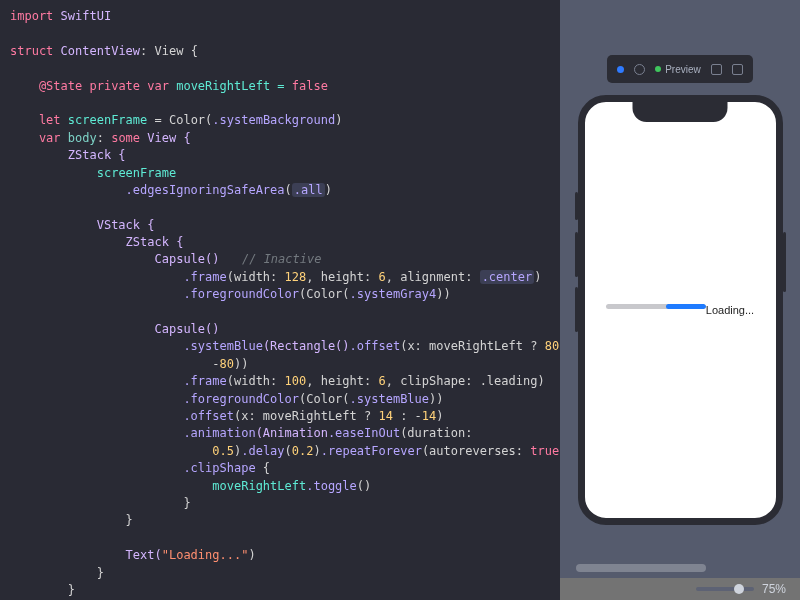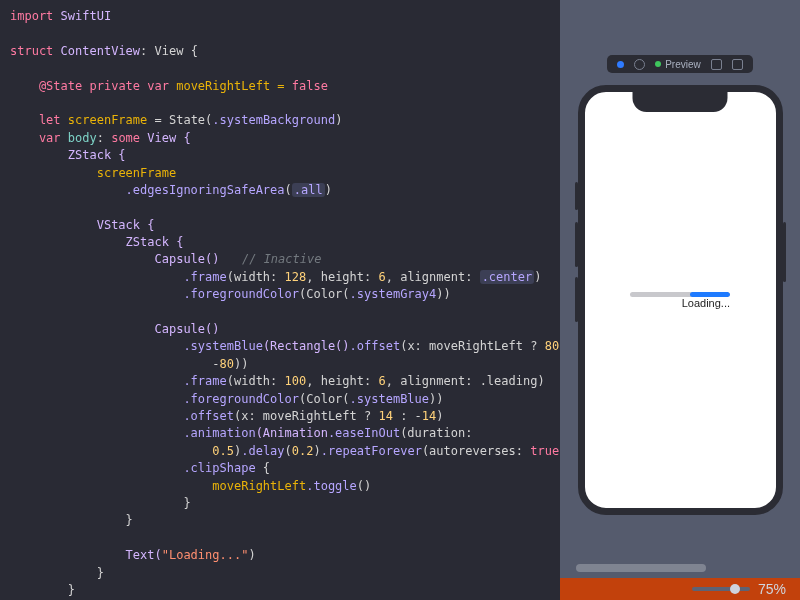--- a/index.html
+++ b/index.html
@@ -21,35 +21,35 @@
     overflow:hidden;
   }
   .tok-key  { color:#ff7aa2; }   
   .tok-type { color:#d4b6ff; }   
   .tok-self { color:#7dd2c6; }   
   .tok-str  { color:#ff8f70; }   
   .tok-num  { color:#ffd27a; }   
   .tok-bool { color:#ff7aa2; }   
   .tok-cmt  { color:#73797f; font-style:italic;margin-left:8px; }
   .tok-meth { color:#b6a6ff; }   
-  .tok-id   { color:#eab308; }   
+  .tok-id   { color:#5eead4; }   
   .hl       { background:#3c3f55; border-radius:3px; padding:0 2px; }
 
   
   .preview-panel {
     flex:1;
     background:#555b6d;
     position:relative;
     display:flex;
     flex-direction:column;
     align-items:center;
   }
   .preview-toolbar {
     margin-top:55px;
-    height:18px;
+    height:28px;
     background:#2b2c34;
     border-radius:5px;
     display:flex;
     align-items:center;
     gap:10px;
     padding:0 10px;
     font-size:10px;
     color:#a9b0bf;
     font-family:-apple-system, "Helvetica Neue", Arial, sans-serif;
   }
@@ -81,21 +81,21 @@
     background:#2b2c34;
     border-radius:0 0 14px 14px;
   }
   .side-btn { position:absolute; background:#2b2c34; border-radius:2px; }
   .side-left1 { left:-10px; top:90px;  width:3px; height:28px; }
   .side-left2 { left:-10px; top:130px; width:3px; height:45px; }
   .side-left3 { left:-10px; top:185px; width:3px; height:45px; }
   .side-right { right:-10px; top:130px; width:3px; height:60px; }
 
   .loader {
-    display:flex; flex-direction:column; align-items:flex-end;
+    display:flex; flex-direction:row; align-items:flex-start;
     gap:0;
   }
   .capsule-track {
     width:100px; height:5px; border-radius:3px;
     background:#c8c8cc;
     position:relative;
     overflow:hidden;
   }
   .capsule-bar {
     position:absolute; right:0; top:0;
@@ -114,26 +114,26 @@
     bottom:28px;
     left:16px; right:94px;
     height:8px;
     background:rgba(255,255,255,0.25);
     border-radius:4px;
   }
   .statusbar {
     position:absolute;
     bottom:0; left:0; right:0;
     height:22px;
-    background:#c2410c;
+    background:#737373;
     display:flex;
     align-items:center;
     justify-content:flex-end;
     padding:0 14px 0 10px;
-    font-size:14px;
+    font-size:12px;
     color:#cfd4dd;
     font-family:-apple-system, "Helvetica Neue", Arial, sans-serif;
   }
   .zoom-slider {
     width:58px; height:4px; background:#5d6274; border-radius:2px;
     margin-right:8px; position:relative;
   }
   .zoom-slider::after{
     content:""; position:absolute; left:38px; top:-3px;
     width:10px; height:10px; border-radius:50%; background:#cfd4dd;
@@ -141,36 +141,36 @@
 </style>
 </head>
 <body>
 
 <div class="editor"><span class="tok-key">import </span><span class="tok-type">SwiftUI</span>
 
 <span class="tok-key">struct </span><span class="tok-type">ContentView</span><span>: View {</span>
 
 <span class="tok-key">    @State </span><span class="tok-key">private var </span><span class="tok-id">moveRightLeft = </span><span class="tok-key">false</span>
 
-<span class="tok-key">    let </span><span class="tok-id">screenFrame</span><span> = State(</span><span class="tok-meth">.systemBackground</span><span>)</span>
+<span class="tok-key">    let </span><span class="tok-id">screenFrame</span><span> = Color(</span><span class="tok-meth">.systemBackground</span><span>)</span>
 <span class="tok-key">    var </span><span class="tok-self">body</span><span>: </span><span class="tok-key">some</span><span class="tok-type"> View {</span>
 <span class="tok-type">        ZStack {</span>
 <span>            </span><span class="tok-id">screenFrame</span>
 <span>                </span><span class="tok-meth">.edgesIgnoringSafeArea</span><span>(</span><span class="hl tok-meth">.all</span><span>)</span>
 
 <span class="tok-type">            VStack {</span>
 <span class="tok-type">                ZStack {</span>
 <span class="tok-type">                    Capsule()  </span><span class="tok-cmt">// Inactive</span>
 <span>                        </span><span class="tok-meth">.frame</span><span>(width: </span><span class="tok-num">128</span><span>, height: </span><span class="tok-num">6</span><span>, alignment: </span><span class="hl tok-meth">.center</span><span>)</span>
 <span>                        </span><span class="tok-meth">.foregroundColor</span><span>(Color(</span><span class="tok-meth">.systemGray4</span><span>))</span>
 
 <span class="tok-type">                    Capsule()</span>
 <span>                        </span><span class="tok-meth">.systemBlue</span><span class="tok-type">(Rectangle()</span><span class="tok-meth">.offset</span><span>(x: moveRightLeft ? </span><span class="tok-num">80</span><span> :</span>
 <span>                            -</span><span class="tok-num">80</span><span>))</span>
-<span>                        </span><span class="tok-meth">.frame</span><span>(width: </span><span class="tok-num">100</span><span>, height: </span><span class="tok-num">6</span><span>, alignment: .leading)</span>
+<span>                        </span><span class="tok-meth">.frame</span><span>(width: </span><span class="tok-num">100</span><span>, height: </span><span class="tok-num">6</span><span>, clipShape: .leading)</span>
 <span>                        </span><span class="tok-meth">.foregroundColor</span><span>(Color(</span><span class="tok-meth">.systemBlue</span><span>))</span>
 <span>                        </span><span class="tok-meth">.offset</span><span>(x: moveRightLeft ? </span><span class="tok-num">14</span><span> : -</span><span class="tok-num">14</span><span>)</span>
 <span>                        </span><span class="tok-meth">.animation</span><span class="tok-type">(Animation</span><span class="tok-meth">.easeInOut</span><span>(duration:</span>
 <span>                            </span><span class="tok-num">0.5</span><span>)</span><span class="tok-meth">.delay</span><span>(</span><span class="tok-num">0.2</span><span>)</span><span class="tok-meth">.repeatForever</span><span>(autoreverses: </span><span class="tok-bool">true</span><span>))</span>
 <span>                        </span><span class="tok-meth">.clipShape</span><span> {</span>
 <span class="tok-id">                            moveRightLeft</span><span class="tok-meth">.toggle</span><span>()</span>
 <span>                        }</span>
 <span>                }</span>
 
 <span class="tok-type">                Text(</span><span class="tok-str">"Loading..."</span><span>)</span>

